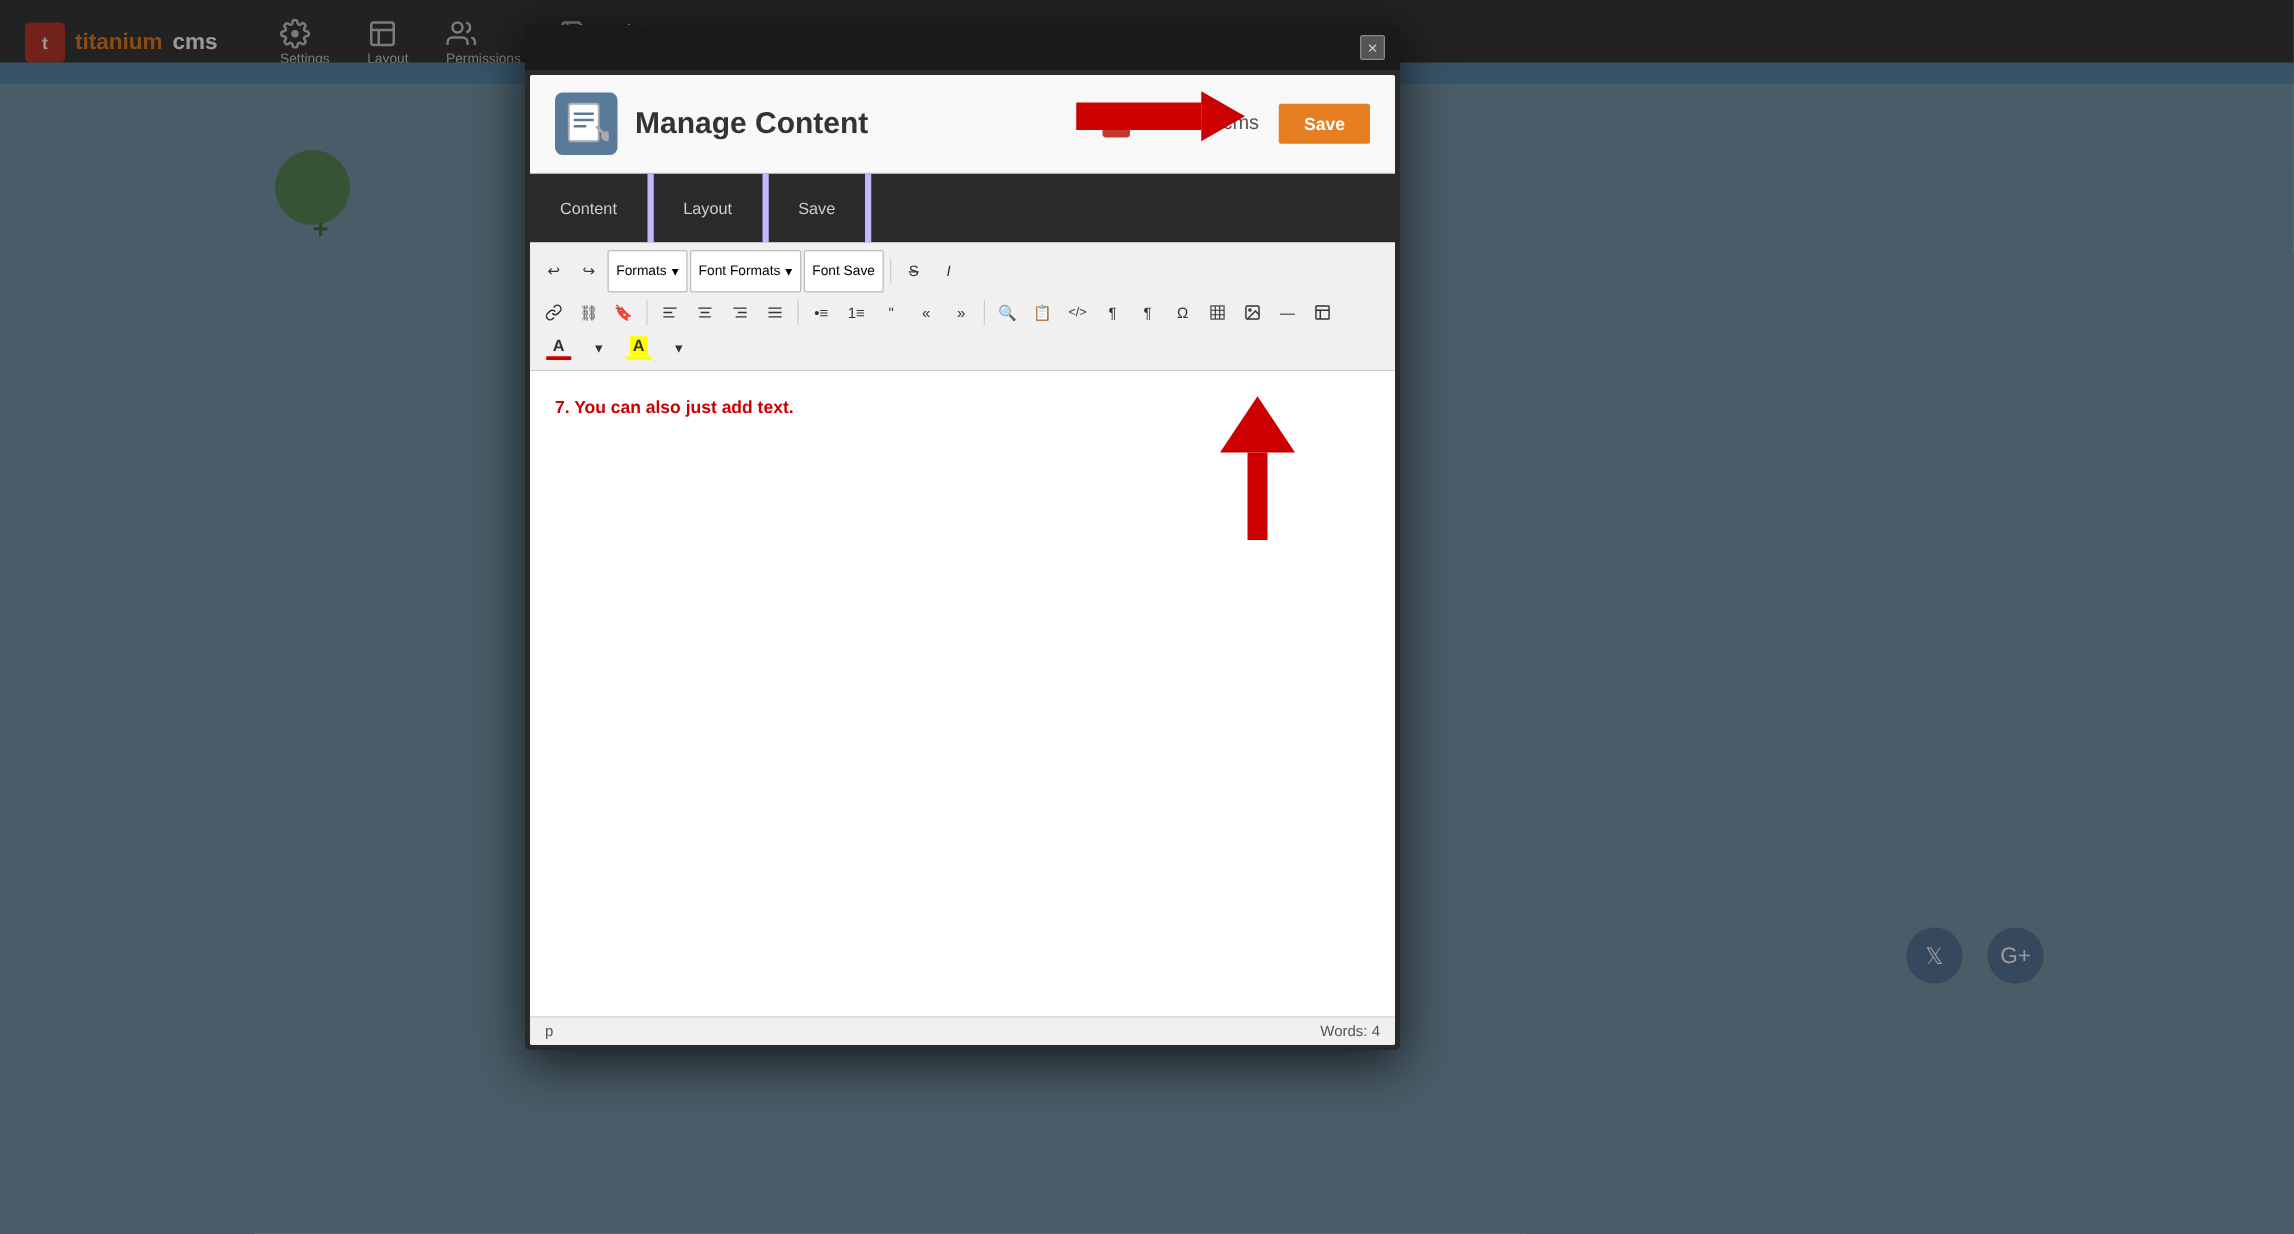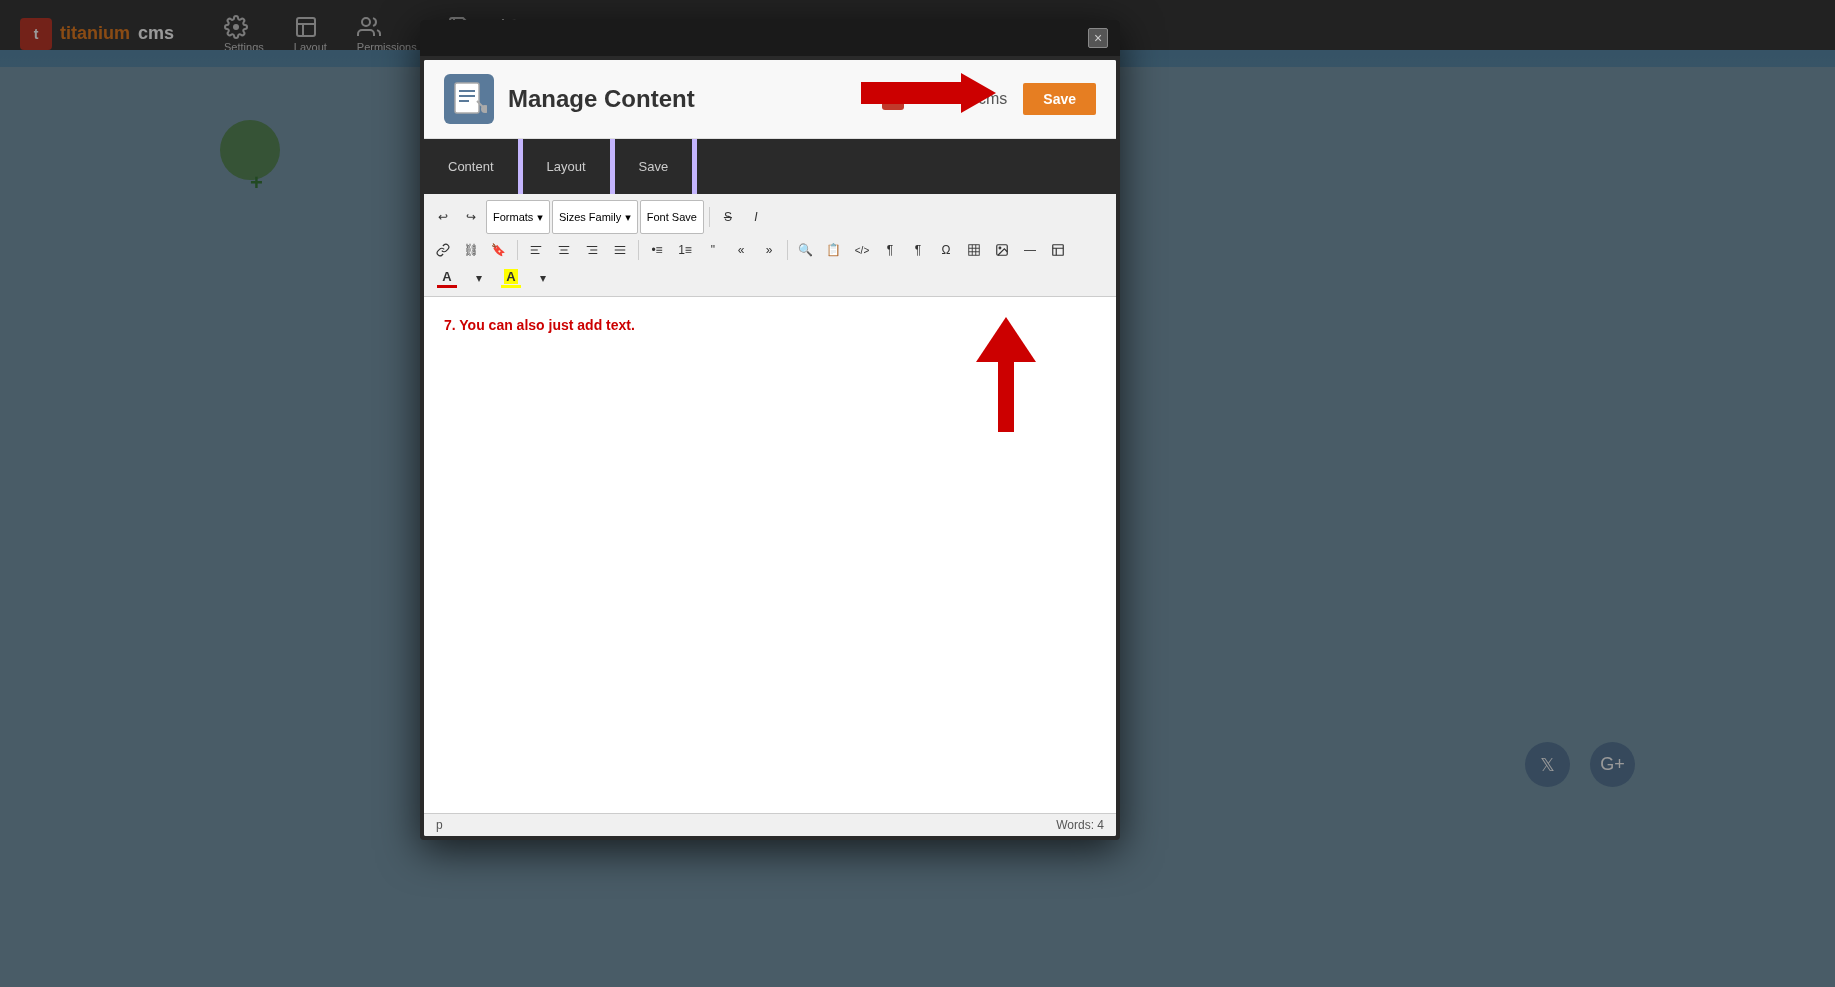--- a/index.html
+++ b/index.html
@@ -472,21 +472,21 @@
     <div class="editor-toolbar">
 
       <div class="toolbar-row">
         <button class="tb-btn">↩</button>
         <button class="tb-btn">↪</button>
         <div class="tb-dropdown">
           <span>Formats</span>
           <span>▾</span>
         </div>
         <div class="tb-dropdown">
-          <span>Sizes Family</span>
+          <span>Font Formats</span>
           <span>▾</span>
         </div>
         <div class="tb-dropdown">
           <span>Font Save</span>
         </div>
         <div class="tb-divider"></div>
         <button class="tb-btn" style="text-decoration:line-through;">S</button>
         <button class="tb-btn" style="font-style:italic;">I</button>
       </div>
 

